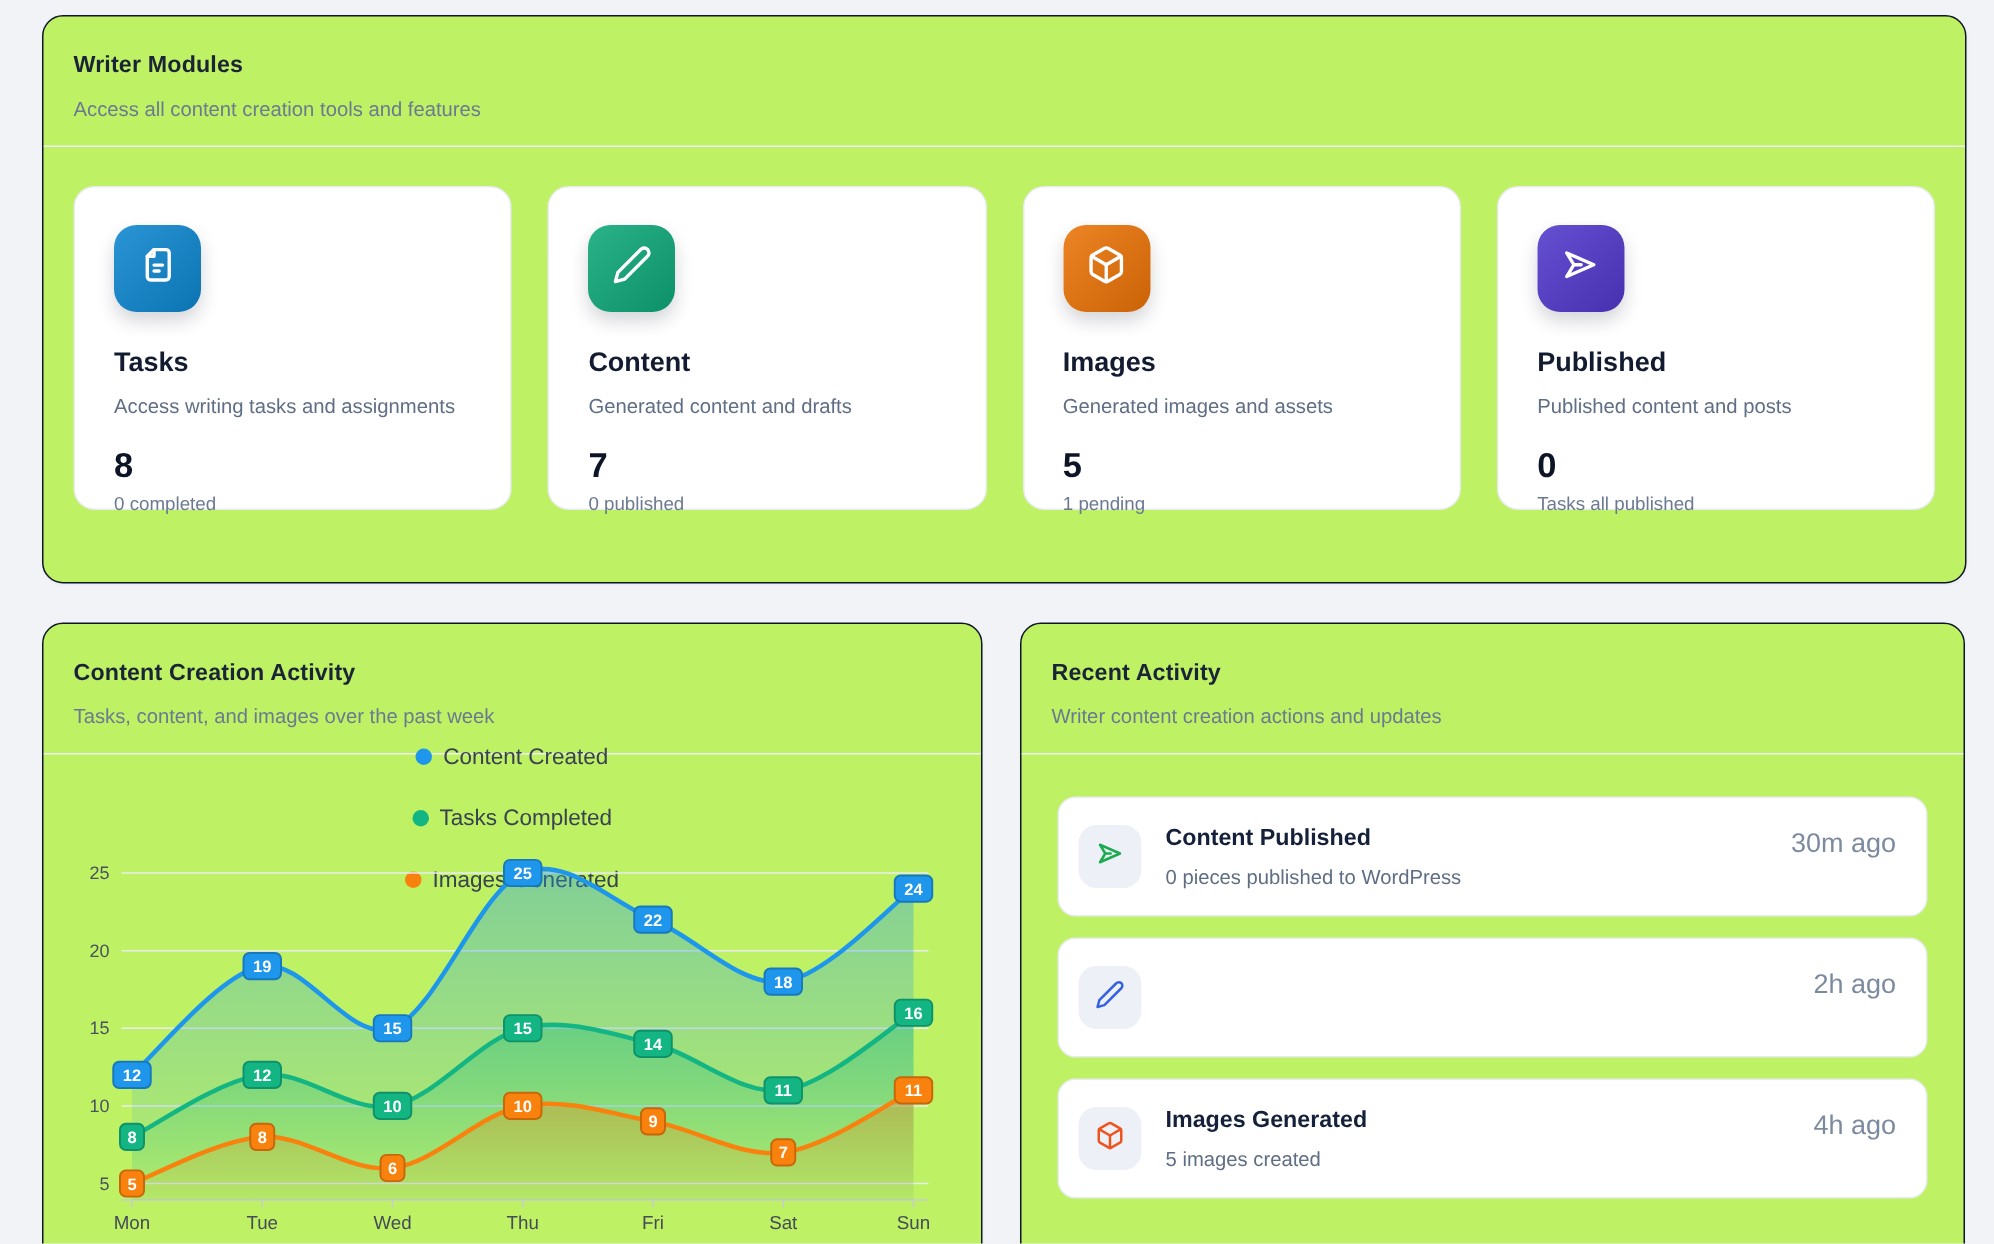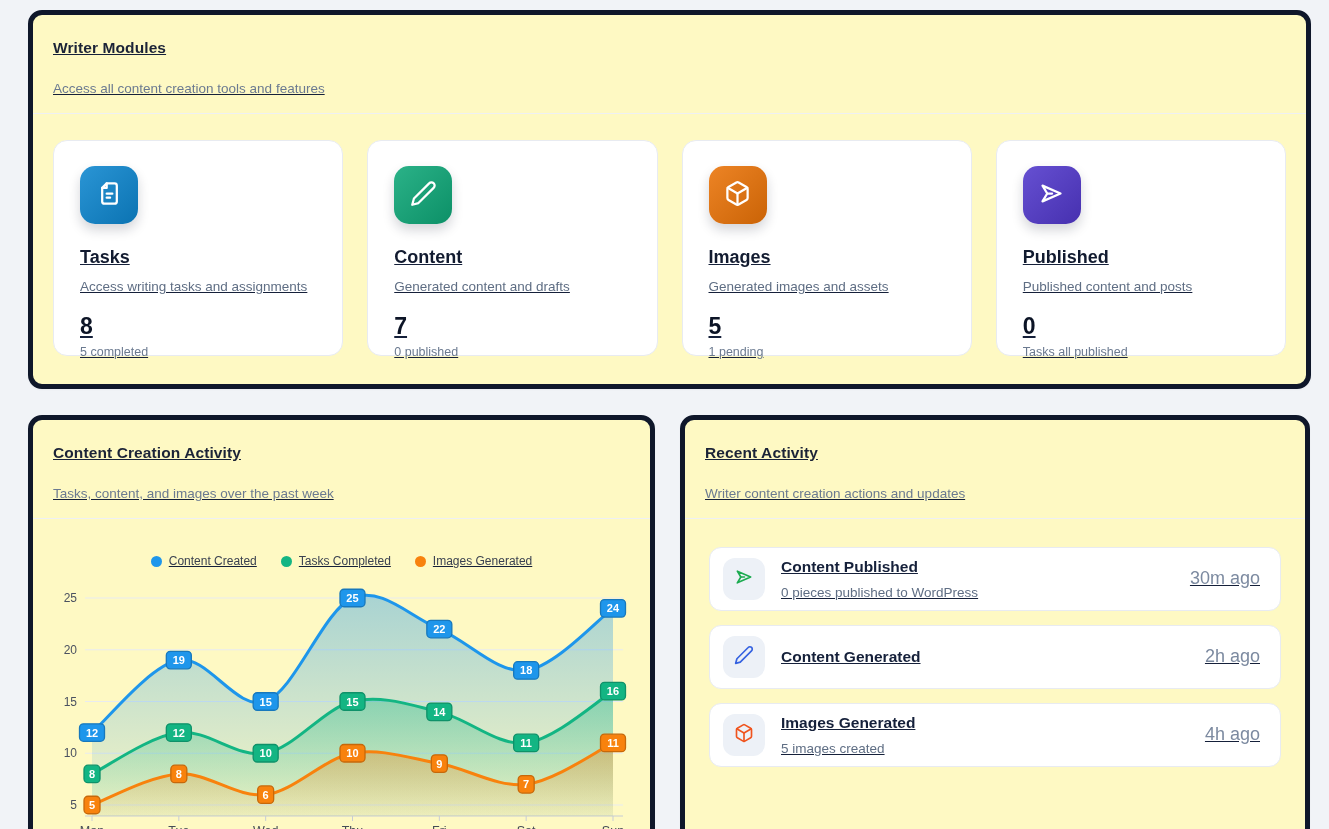--- a/index.html
+++ b/index.html
@@ -5,34 +5,33 @@
   * { margin:0; padding:0; box-sizing:border-box; }
   html,body { width:1329px; height:829px; overflow:hidden; }
   body {
     background:#f1f3f7;
     font-family:"Liberation Sans","DejaVu Sans",sans-serif;
     color:#15203a;
     position:relative;
   }
   .panel {
     position:absolute;
-    background:#fef9c3;
-    border:5px solid #0f172a;
+    background:#bef264;
+    border:1px solid #0f172a;
     border-radius:14px;
     box-shadow:0 1px 2px rgba(16,24,40,.04);
     overflow:hidden;
-    text-decoration:underline;
   }
   #writer-modules-panel { left:28px; top:10px;  width:1283px; height:379px; }
   #chart-panel          { left:28px; top:415px; width:627px;  height:520px; }
   #recent-panel         { left:680px; top:415px; width:630px; height:520px; }
 
   .panel-header { padding:24px 20px 17px 20px; border-bottom:1px solid #eef0f4; }
   .panel-title { font-size:15.5px; font-weight:700; color:#1b2337; letter-spacing:.1px; }
-  .panel-subtitle { margin-top:24px; font-size:13.5px; color:#6b7a90; }
+  .panel-subtitle { margin-top:12px; font-size:13.5px; color:#6b7a90; }
 
   
   .modules-grid {
     display:grid; grid-template-columns:repeat(4,1fr); gap:24px;
     padding:26px 20px;
   }
   .module-card {
     border:1px solid #e8ebf1; border-radius:14px;
     padding:25px 26px; height:216px; background:#fff; cursor:pointer;
   }
@@ -44,31 +43,31 @@
   .icon-tile svg { width:27px; height:27px; }
   .module-title { margin-top:23px; font-size:18px; font-weight:700; color:#121b30; }
   .module-desc  { margin-top:11px; font-size:13.5px; color:#5f6e84; }
   .module-count { margin-top:19px; font-size:23px; font-weight:700; color:#0c1426; }
   .module-sub   { margin-top:5px; font-size:12.5px; color:#6b7a90; }
 
   
   .chart-wrap { padding-top:33px; }
   .chart-legend {
     display:flex; justify-content:center; align-items:center; gap:24px;
-    font-size:12px; color:#3a4150; height:18px;
+    font-size:15px; color:#3a4150; height:18px;flex-direction:column;
   }
   .legend-item { display:flex; align-items:center; gap:7px; cursor:pointer; }
   .legend-dot { width:11px; height:11px; border-radius:50%; display:inline-block; }
   #activity-chart { display:block; margin-top:6px; }
 
   
   .activity-list { display:flex; flex-direction:column; gap:14px; padding:28px 24px; }
   .activity-item {
     border:1px solid #e8ebf1; border-radius:12px; background:#fff;
-    height:64px; display:flex; align-items:center; gap:16px;
+    height:80px; display:flex; align-items:center; gap:16px;
     padding:0 20px 0 13px; cursor:pointer;
   }
   .activity-icon-tile {
     width:42px; height:42px; border-radius:12px; background:#edf1f7;
     display:flex; align-items:center; justify-content:center; flex-shrink:0;
   }
   .activity-icon-tile svg { width:20px; height:20px; }
   .activity-text { flex:1; }
   .activity-title { font-size:15.5px; font-weight:700; color:#15203a; line-height:18px; }
   .activity-desc  { margin-top:8px; font-size:13.5px; color:#5f6e84; line-height:17px; }
@@ -88,21 +87,21 @@
           <span><svg viewBox="0 0 24 24" fill="none" stroke="currentColor" stroke-width="2" stroke-linecap="round" stroke-linejoin="round">
               <path d="M9.5 3H16.5a2 2 0 0 1 2 2v14a2 2 0 0 1-2 2h-9a2 2 0 0 1-2-2V7z"></path>
               <path d="M9.5 3v4h-4"></path>
               <path d="M9.5 12.2h5"></path>
               <path d="M9.5 15.7h3"></path>
             </svg></span>
         </div>
     <div class="module-title">Tasks</div>
     <div class="module-desc">Access writing tasks and assignments</div>
     <div class="module-count">8</div>
-    <div class="module-sub">5 completed</div>
+    <div class="module-sub">0 completed</div>
   </div>
 
   <div class="module-card">
     <div class="icon-tile" style="background: linear-gradient(135deg, rgb(43, 178, 136), rgb(12, 144, 103));">
           <span><svg viewBox="0 0 24 24" fill="none" stroke="currentColor" stroke-width="2" stroke-linecap="round" stroke-linejoin="round">
               <path d="M17 3a2.83 2.83 0 1 1 4 4L7.5 20.5 2 22l1.5-5.5L17 3z"></path>
             </svg></span>
         </div>
     <div class="module-title">Content</div>
     <div class="module-desc">Generated content and drafts</div>
@@ -271,21 +270,20 @@
     <div class="activity-time">30m ago</div>
   </div>
 
   <div class="activity-item">
     <div class="activity-icon-tile" style="color: rgb(53, 98, 224);">
           <span><svg viewBox="0 0 24 24" fill="none" stroke="currentColor" stroke-width="2" stroke-linecap="round" stroke-linejoin="round">
               <path d="M17 3a2.83 2.83 0 1 1 4 4L7.5 20.5 2 22l1.5-5.5L17 3z"></path>
             </svg></span>
         </div>
     <div class="activity-text">
-      <div class="activity-title">Content Generated</div>
     </div>
     <div class="activity-time">2h ago</div>
   </div>
 
   <div class="activity-item">
     <div class="activity-icon-tile" style="color: rgb(240, 84, 30);">
           <span><svg viewBox="0 0 24 24" fill="none" stroke="currentColor" stroke-width="2" stroke-linecap="round" stroke-linejoin="round">
               <path d="M21 16V8a2 2 0 0 0-1-1.73l-7-4a2 2 0 0 0-2 0l-7 4A2 2 0 0 0 3 8v8a2 2 0 0 0 1 1.73l7 4a2 2 0 0 0 2 0l7-4A2 2 0 0 0 21 16z"></path>
               <polyline points="3.27 6.96 12 12.01 20.73 6.96"></polyline>
               <line x1="12" y1="22.08" x2="12" y2="12"></line>

